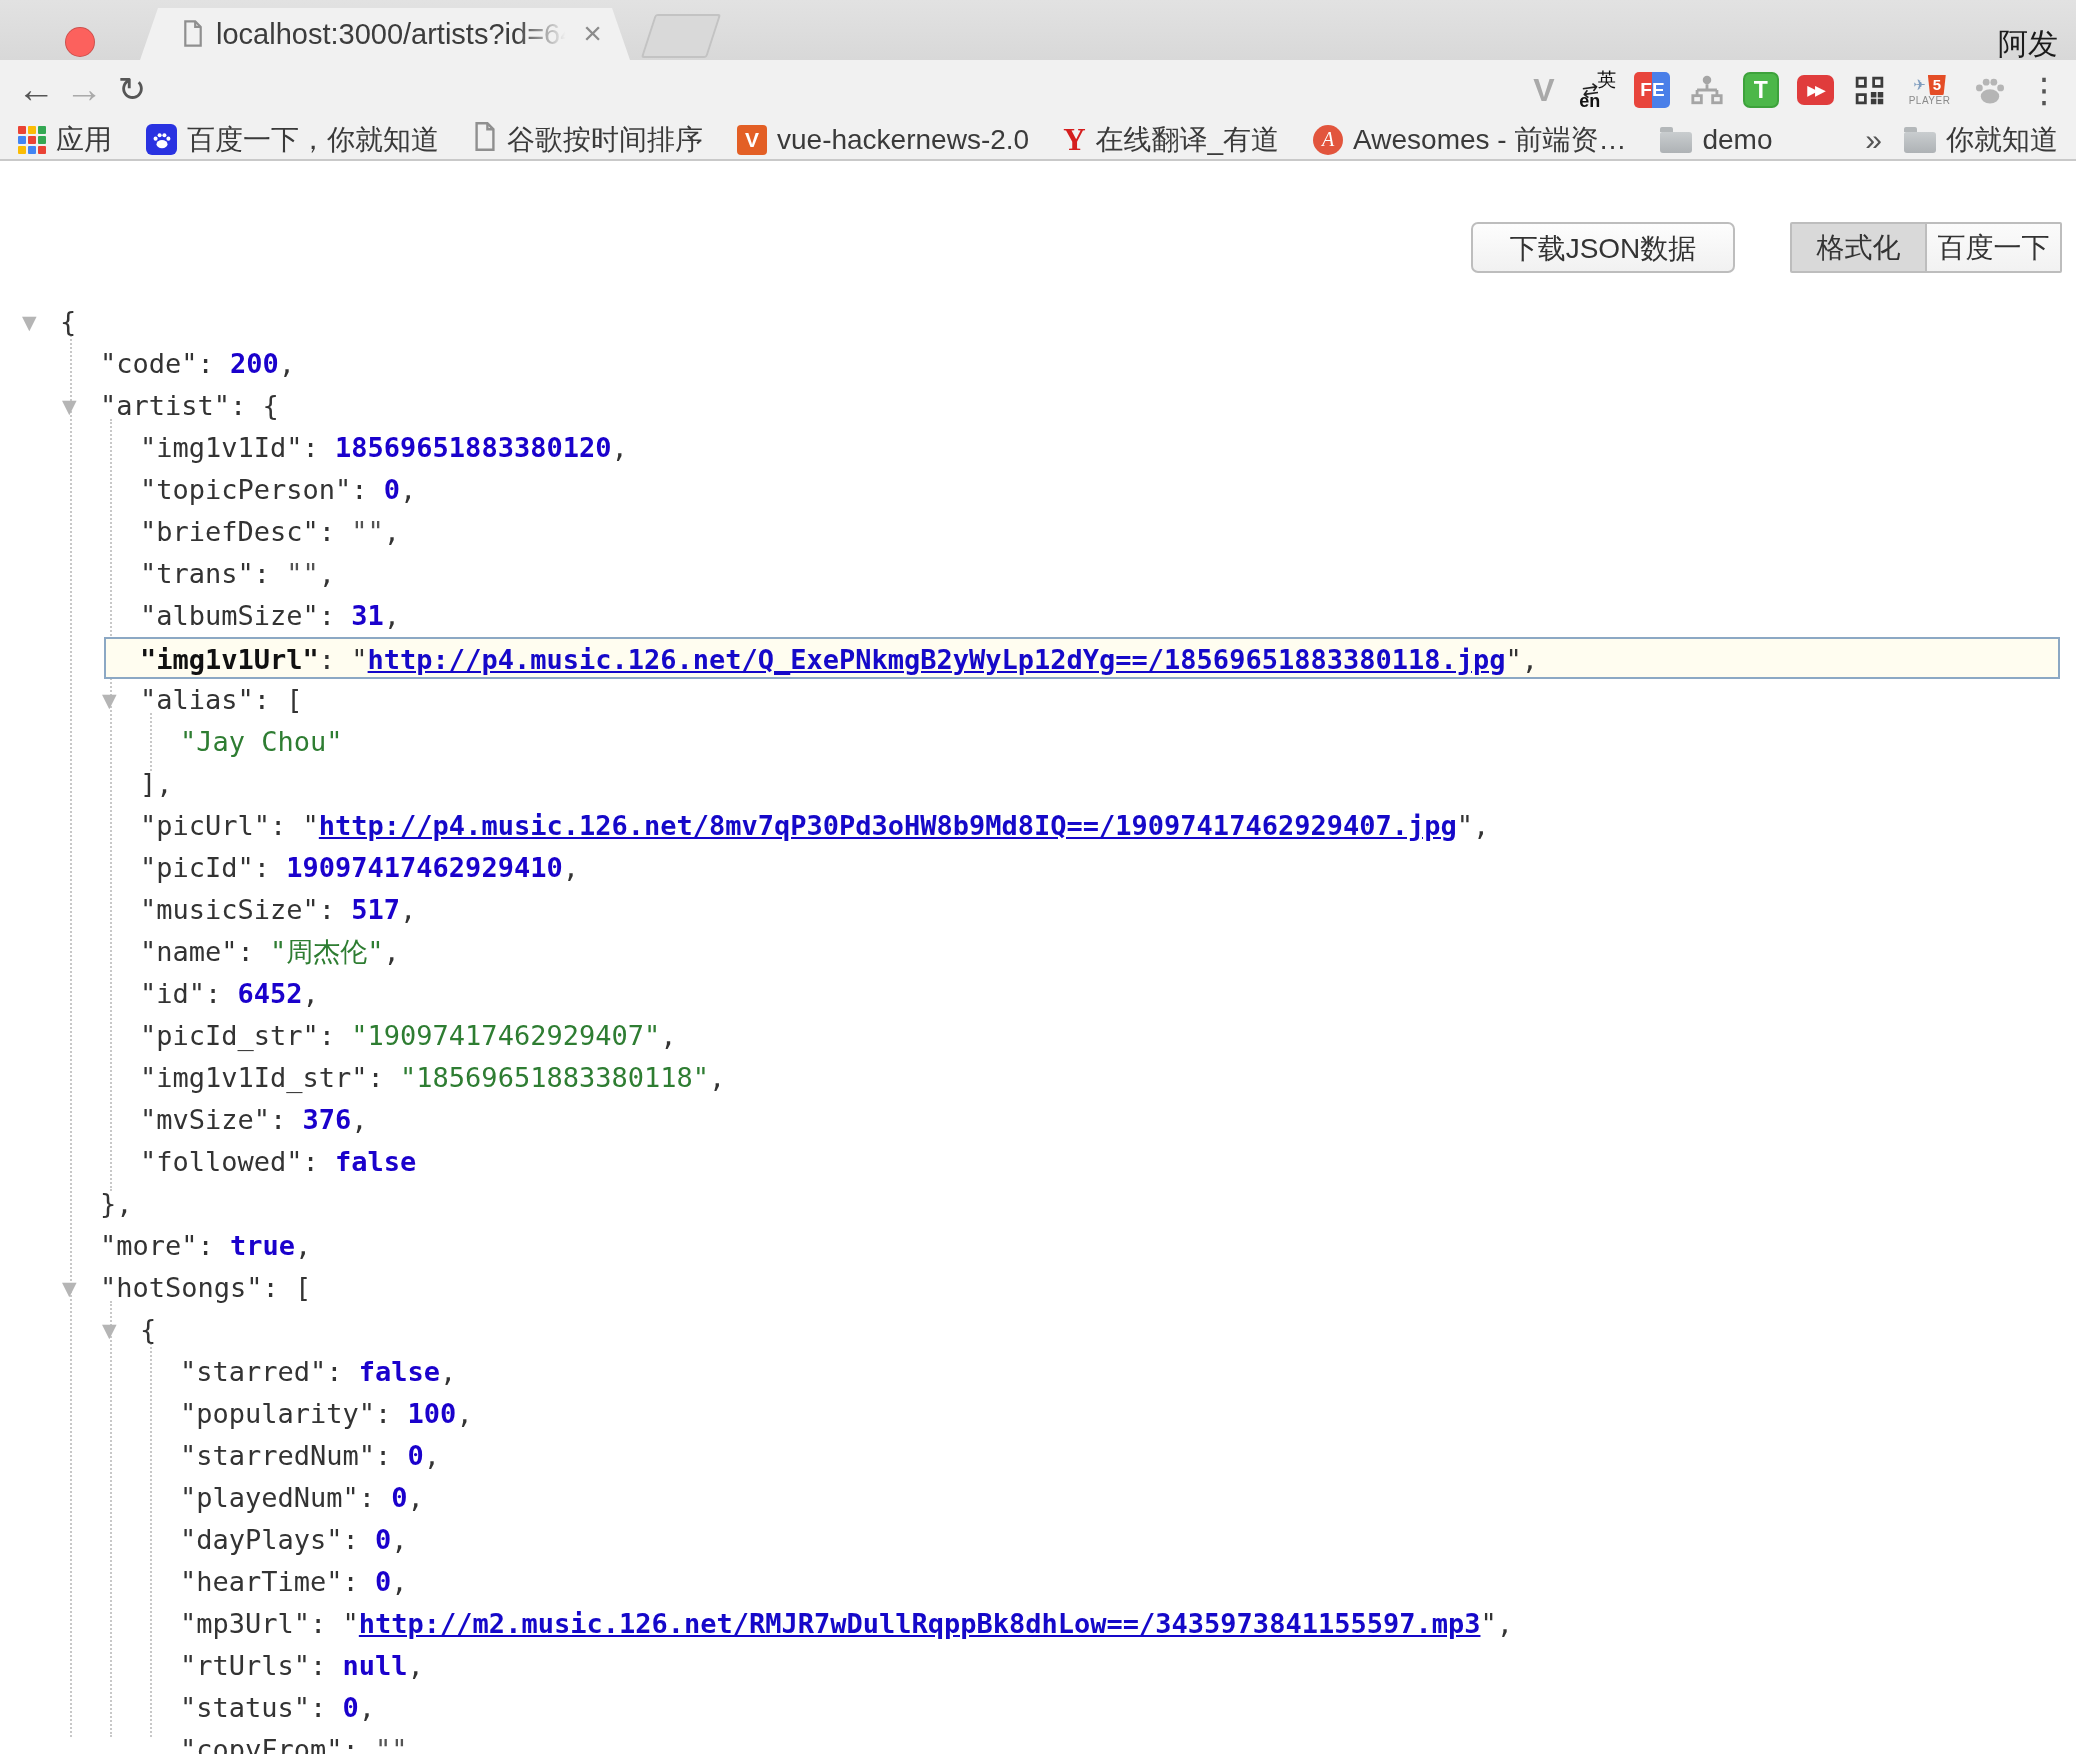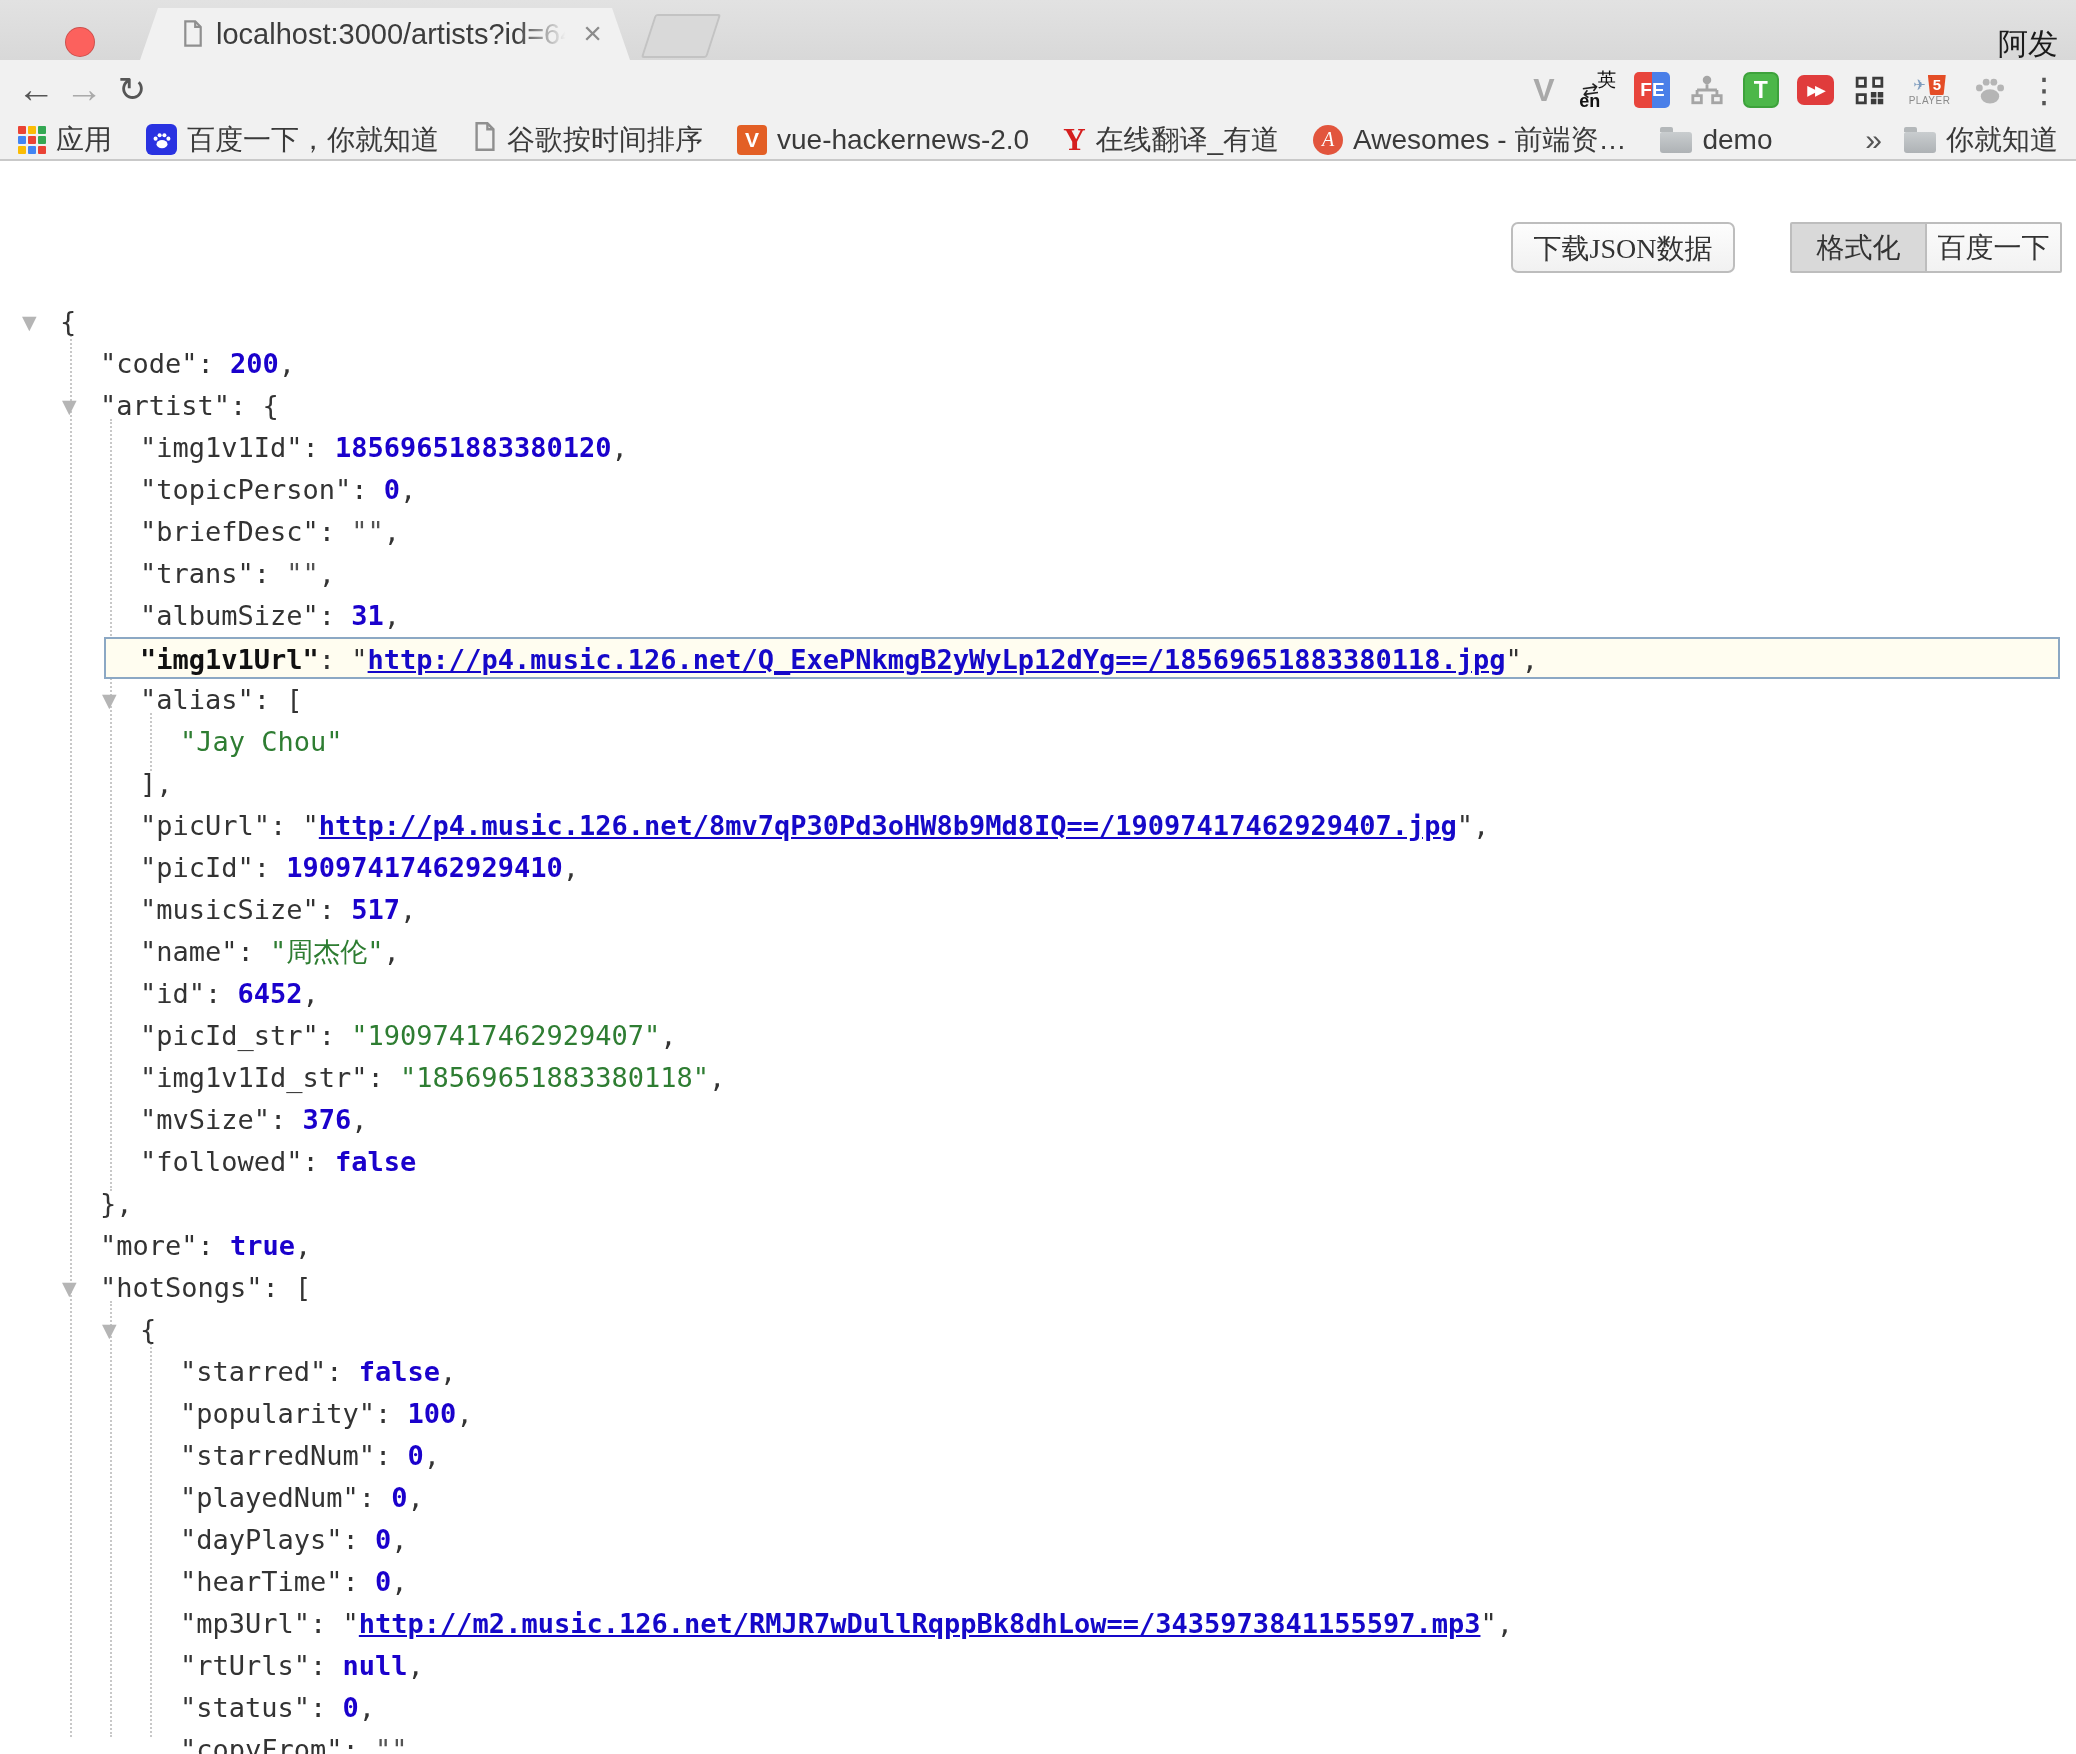--- a/index.html
+++ b/index.html
@@ -76,21 +76,21 @@
   .bi-awesomes{width:30px;height:30px;background:#e2553d;border-radius:50%;color:#fff;font-size:20px;
                font-style:italic;font-family:"Liberation Serif",serif;display:flex;align-items:center;justify-content:center;}
   .bi-folder{width:32px;height:21px;background:linear-gradient(#c9cdcf,#aeb2b5);border-radius:2px 3px 3px 3px;
              position:relative;margin-top:5px;}
   .bi-folder::before{content:"";position:absolute;top:-5px;left:0;width:13px;height:5px;background:#b4b8ba;border-radius:2px 2px 0 0;}
 
   
   .content{position:absolute;left:0;top:161px;width:2076px;height:1593px;background:#fff;}
   .btn{position:absolute;top:61px;height:51px;font-size:28px;color:#333;text-align:center;line-height:47px;
        background:linear-gradient(#fdfdfd,#f1f1f1);border:2px solid #bdbdbd;border-radius:7px;}
-  .btn-download{right:341px;width:224px;font-family:Liberation Serif, serif;}
+  .btn-download{right:341px;width:264px;}
   .seg-group{position:absolute;top:61px;right:14px;width:272px;height:51px;border:2px solid #bdbdbd;border-radius:2px;
              display:flex;overflow:hidden;font-size:28px;color:#333;}
   .seg{flex:1;text-align:center;line-height:47px;}
   .seg-active{background:#d9d9d9;border-right:2px solid #bdbdbd;}
   .seg-plain{background:linear-gradient(#fbfbfb,#f2f2f2);}
 
   
   #json-area{position:absolute;left:0;top:140px;right:0;bottom:0;font-family:"DejaVu Sans Mono",monospace;
              font-size:27px;color:#333;}
   .jline{height:42px;line-height:42px;white-space:pre;position:relative;z-index:2;}

